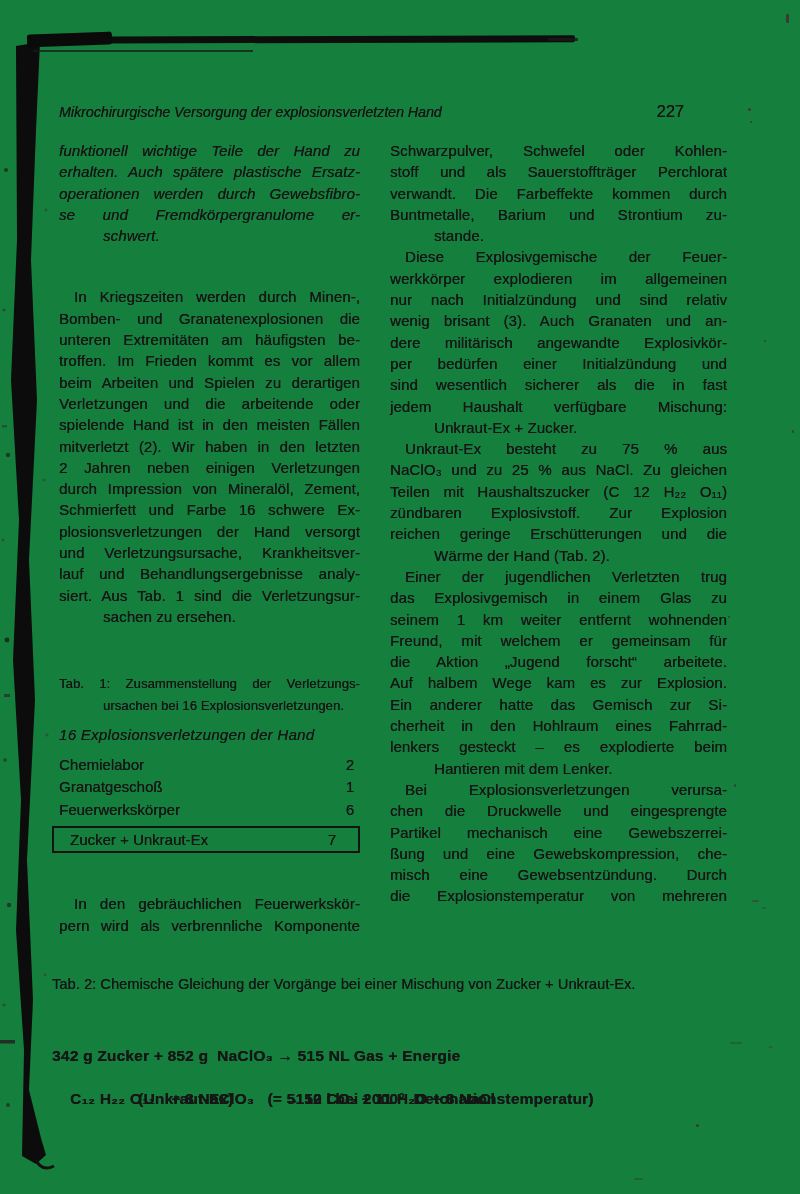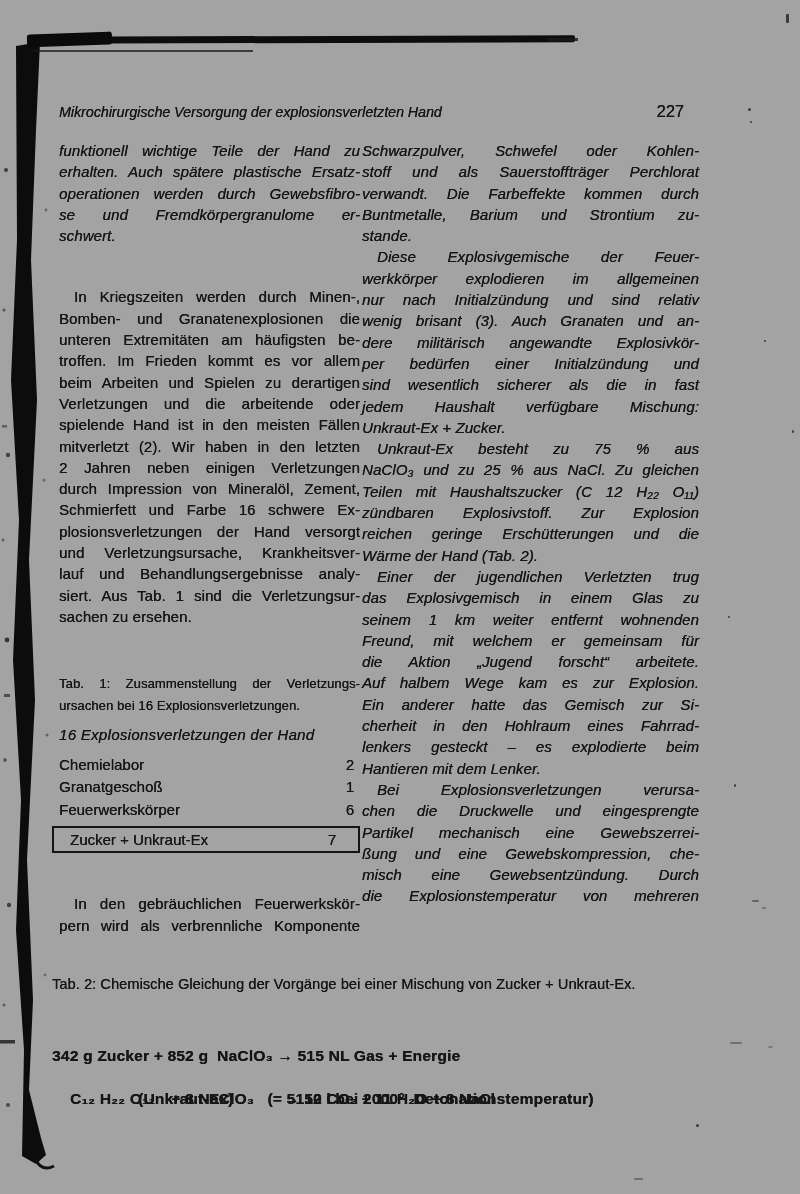--- a/index.html
+++ b/index.html
@@ -1,34 +1,34 @@
 <!DOCTYPE html>
 <html lang="de"><head>
 <meta charset="utf-8">
 <style>
   html,body{margin:0;padding:0;background:#e9e7e3;}
   .page{
     position:relative;width:800px;height:1194px;margin:0 auto;
-    background:#a3a3a3;color:#161616;overflow:hidden;
+    background:#15803d;color:#161616;overflow:hidden;
     font-family:"Liberation Sans","DejaVu Sans",sans-serif;
     text-shadow:0.25px 0 0 currentColor;
   }
   
   .ln{font-size:15px;line-height:21.3px;text-align:justify;text-align-last:justify;letter-spacing:0.1px;}
-  .ln.end{text-align-last:left;}
+  .ln.end{text-align-last:left;margin-left:44px;}
   .ln.ind{text-indent:15px;}
   .ital{font-style:italic;}
 
   .runhead{position:absolute;top:102px;left:59px;width:625px;display:flex;justify-content:space-between;align-items:baseline;}
   .rt{font-style:italic;font-size:14.2px;}
   .pn{font-size:16.5px;}
 
   .col{position:absolute;top:140px;}
   .col.left{left:59px;width:301px;}
-  .col.right{left:362px;width:337px;font-style:italic;}
+  .col.right{left:390px;width:337px;}
 
   .para1{margin-bottom:40px;}
   .para2{margin-bottom:46px;}
   .caption{margin-bottom:8px;}
   .caption .ln{font-size:13px;}
   .tbl-title{font-size:15px;line-height:21px;margin-bottom:9px;letter-spacing:0.3px;}
   .trow{display:flex;justify-content:space-between;font-size:15px;line-height:22.5px;padding-right:6px;}
   .boxrow{display:flex;justify-content:space-between;align-items:center;
           border:2.5px solid #141414;margin:5px 0 0 -7px;width:calc(100% + 7px);
           padding:3px 0;font-size:15px;box-sizing:border-box;}

